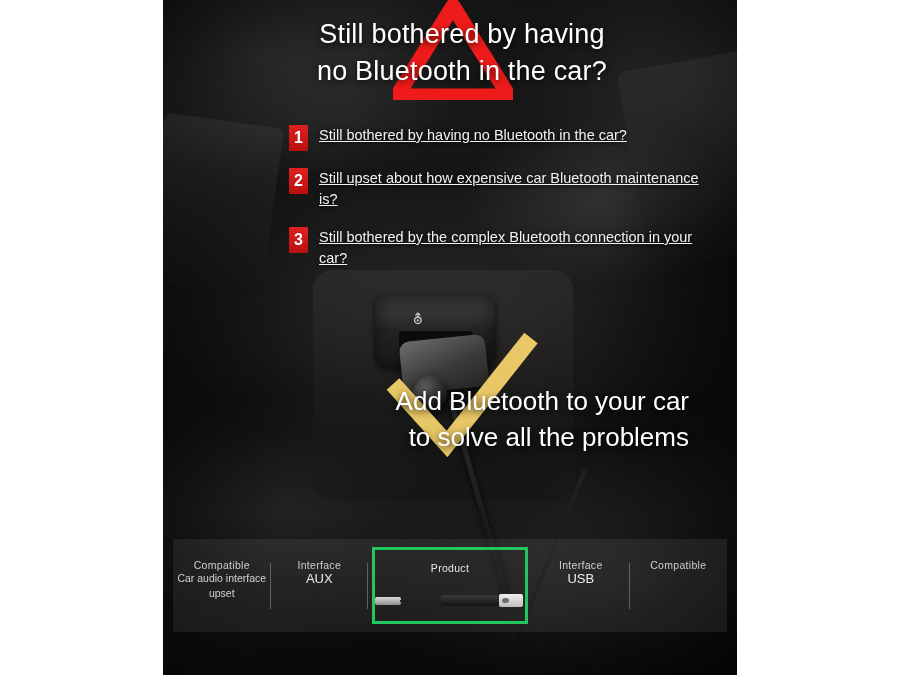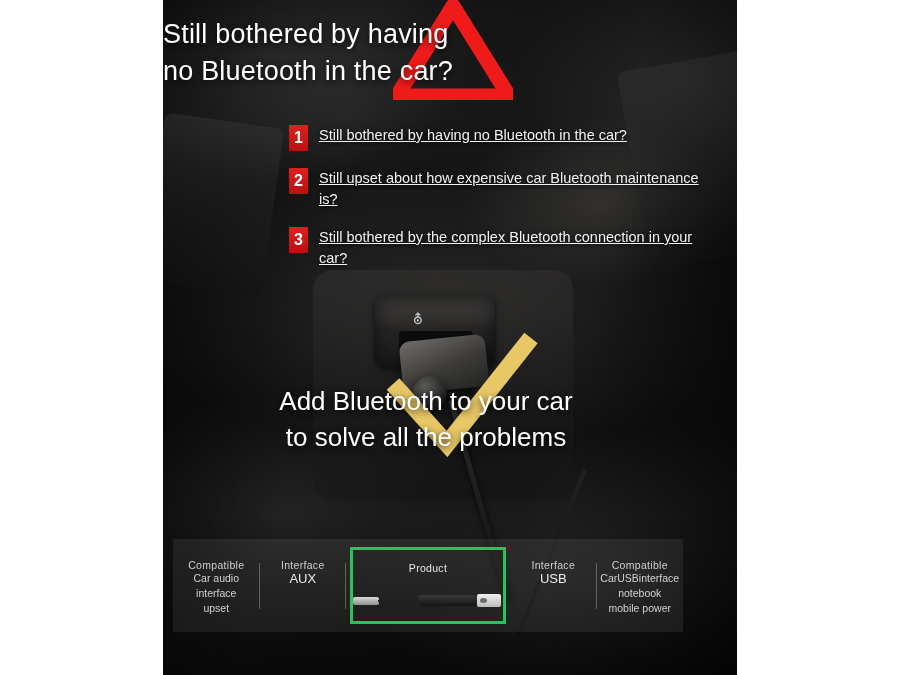--- a/index.html
+++ b/index.html
@@ -146,23 +146,24 @@
     position: absolute;
     left: 218px;
     top: 332px;
     width: 160px;
     height: 125px;
   }
 
   
   .headline {
     position: absolute;
-    left: 0;
+    left: 12px;
     top: 16px;
     width: 574px;
+    text-align: center;
     color: #ffffff;
     font-size: 27px;
     line-height: 37px;
     font-weight: 400;
     letter-spacing: 0.2px;
     text-shadow: 0 2px 6px rgba(0,0,0,0.8);
   }
   .headline .l2 { display: block; }
 
   
@@ -198,34 +199,34 @@
     max-width: 400px;
     text-decoration: underline;
   }
 
   
   .solution {
     position: absolute;
     left: 0;
     top: 383px;
     width: 526px;
-    text-align: center;
+    text-align: right;
     color: #ffffff;
     font-size: 26px;
     line-height: 36px;
     text-shadow: 0 2px 7px rgba(0,0,0,0.9);
   }
   .solution .l2 { display: block; }
 
   
   .strip {
     position: absolute;
     left: 10px;
     top: 539px;
-    width: 510px;
+    width: 554px;
     height: 93px;
     background: rgba(255,255,255,0.07);
     display: flex;
     align-items: stretch;
   }
   .col {
     flex: 1 1 0;
     position: relative;
     text-align: center;
     color: #d8d8d8;
@@ -399,23 +400,18 @@
       </div>
 
       <div class="col">
         <div class="cap">Interface</div>
         <div class="val">USB</div>
         <div class="divider"></div>
       </div>
 
       <div class="col">
         <div class="cap">Compatible</div>
-        <div class="val">
-          <span class="small">CarUSBinterface</span>
-          <span class="small">notebook</span>
-          <span class="small">mobile power</span>
-        </div>
       </div>
 
     </div>
 
   </div>
 </div>
 
 </body></html>

